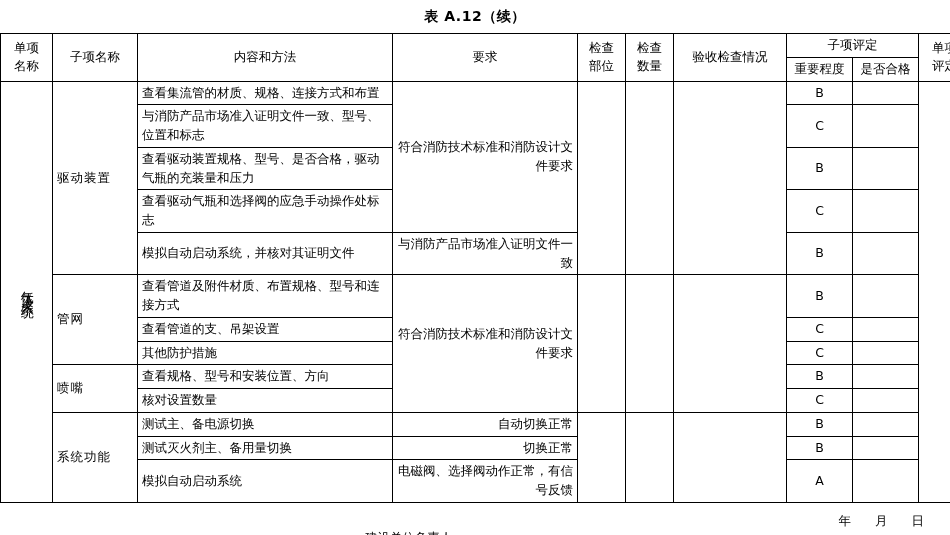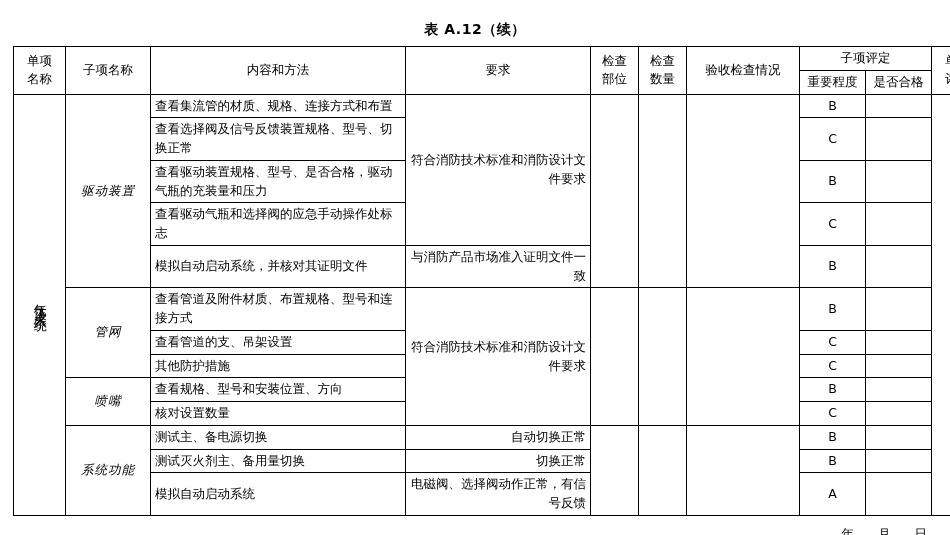--- a/index.html
+++ b/index.html
@@ -13,21 +13,21 @@
     font-family: "DejaVu Sans", "Liberation Sans", sans-serif;
     color: #000000;
     position: relative;
     overflow: hidden;
   }
   .page {
     width: 950px;
     height: 535px;
     position: relative;
     box-sizing: border-box;
-    padding: 13px;
+    padding: 0;
   }
   .doc-title {
     text-align: center;
     font-size: 14px;
     font-weight: bold;
     padding-top: 8px;
     padding-bottom: 7px;
     letter-spacing: 0.5px;
   }
   table.main {
@@ -49,24 +49,23 @@
     text-align: center;
     font-size: 12.5px;
     padding: 4px 2px;
   }
   .vcenter-label {
     text-align: center;
     font-size: 13px;
     letter-spacing: 1px;
   }
   .sub-label {
-    text-align: center;
+    text-align: left;
     font-size: 13px;
     letter-spacing: 1px;
-    font-style: italic;
   }
   .content-cell {
     text-align: left;
     padding-left: 6px;
     padding-right: 4px;
     font-size: 12.5px;
     margin-left: 18px;
   }
   .req-cell {
     text-align: right;
@@ -172,21 +171,21 @@
         <td class="req-cell" rowspan="4">符合消防技术标准和消防设计文件要求</td>
         <td class="empty-cell" rowspan="5"></td>
         <td class="empty-cell" rowspan="5"></td>
         <td class="empty-cell" rowspan="5"></td>
         <td class="grade-cell">B</td>
         <td class="empty-cell"></td>
         <td class="empty-cell" rowspan="13"></td>
       </tr>
 
       <tr>
-        <td class="content-cell">查看选择阀及信号反馈装置规格、型号、切换正常</td>
+        <td class="content-cell">与消防产品市场准入证明文件一致、型号、位置和标志</td>
         <td class="grade-cell">C</td>
         <td class="empty-cell"></td>
       </tr>
 
       <tr>
         <td class="content-cell">查看驱动装置规格、型号、是否合格，驱动气瓶的充装量和压力</td>
         <td class="grade-cell">B</td>
         <td class="empty-cell"></td>
       </tr>
 

